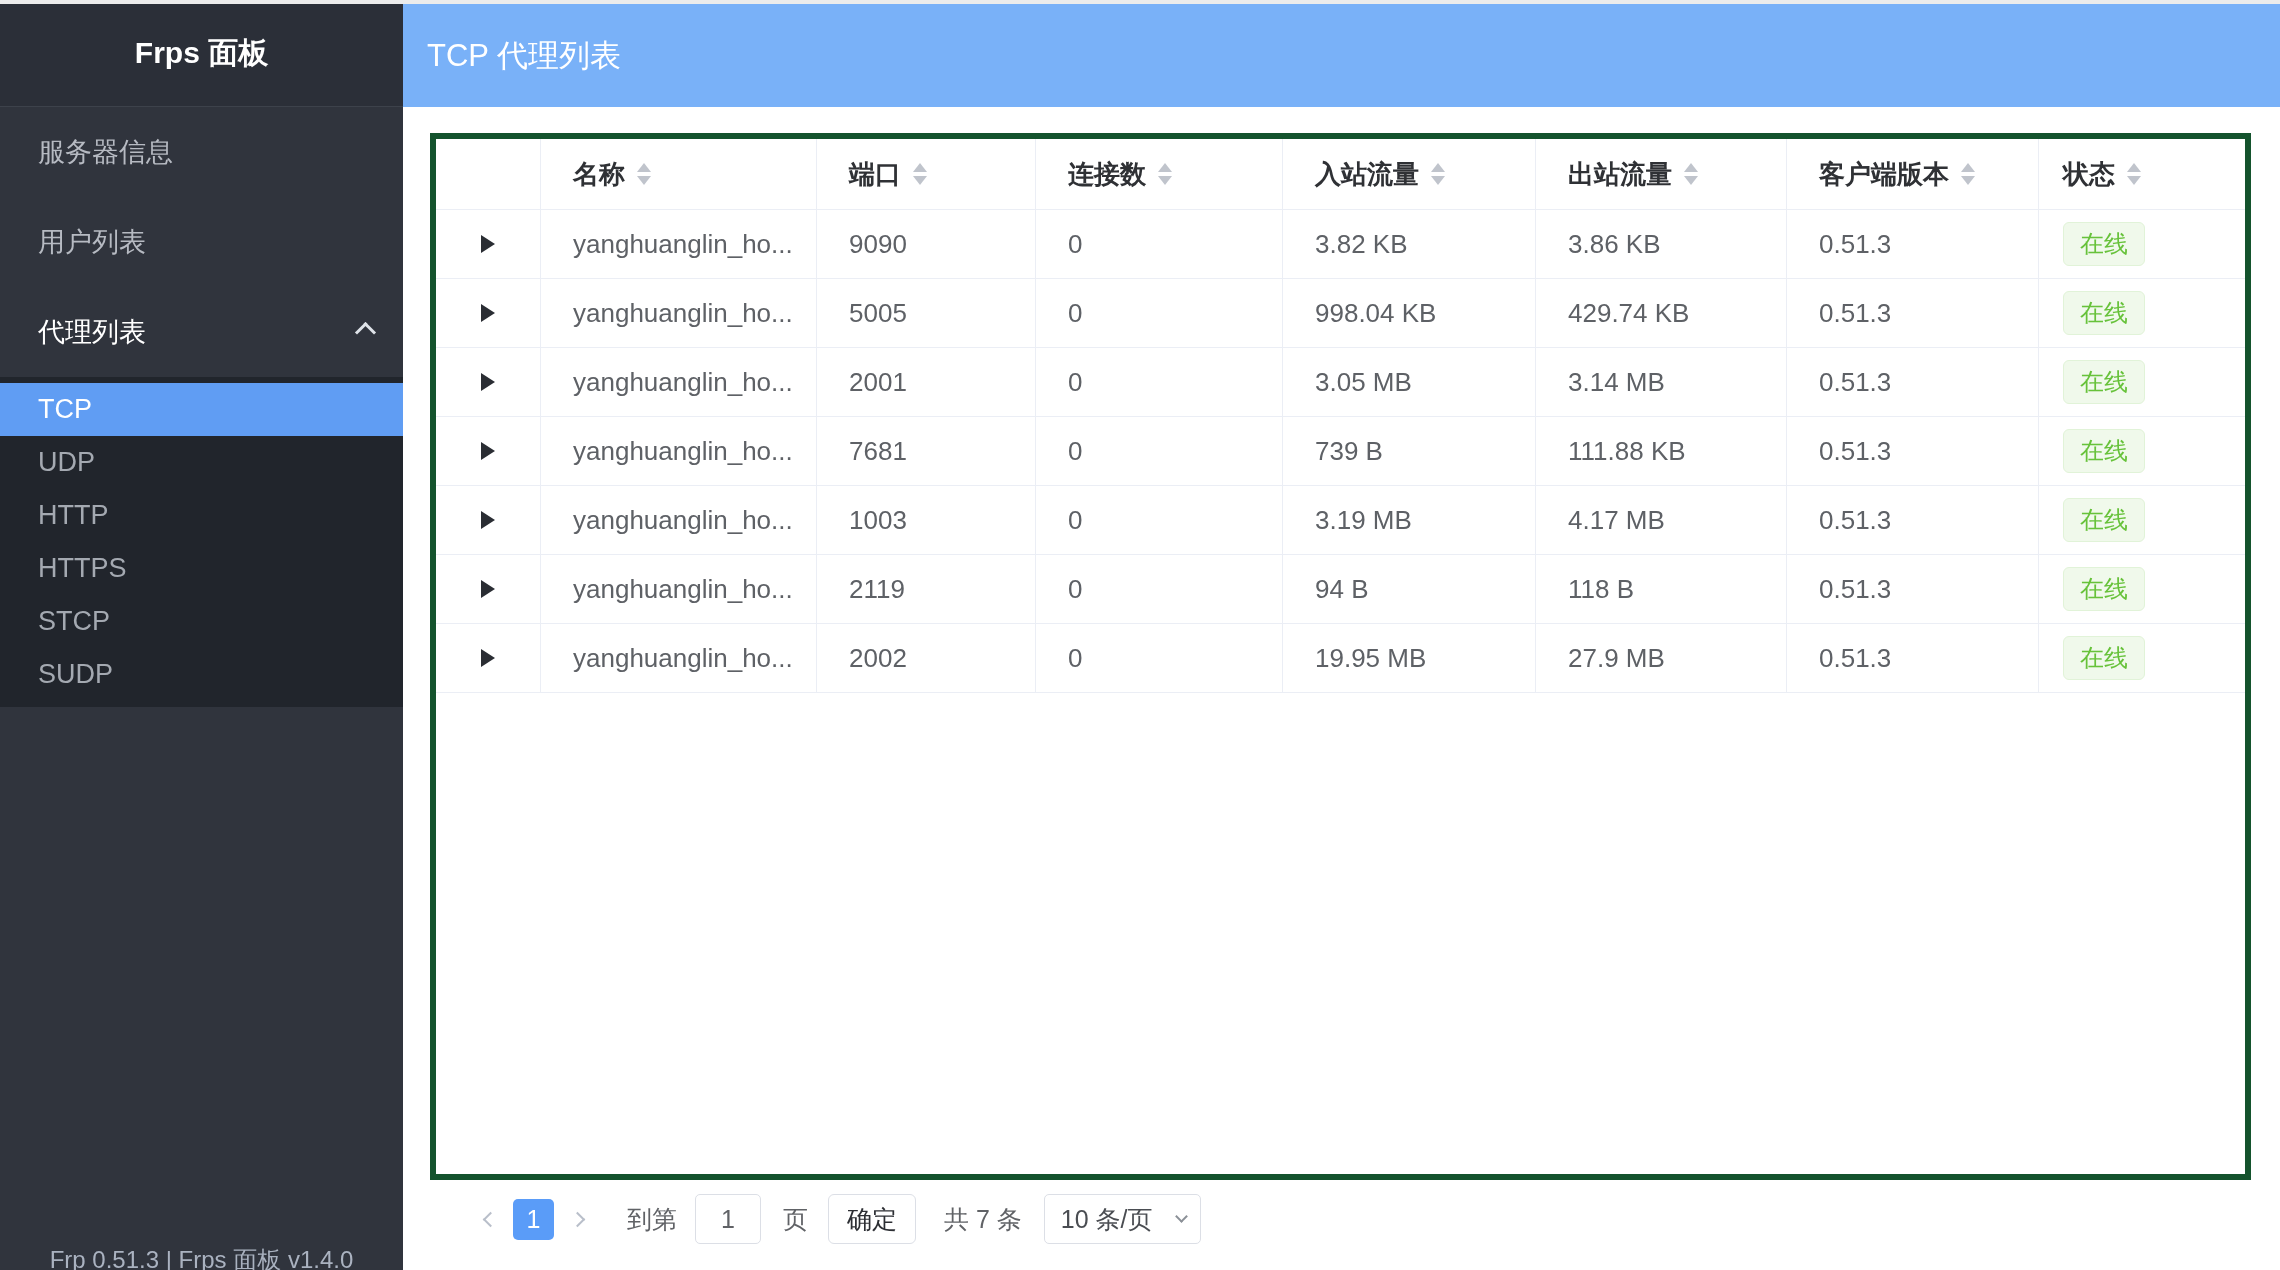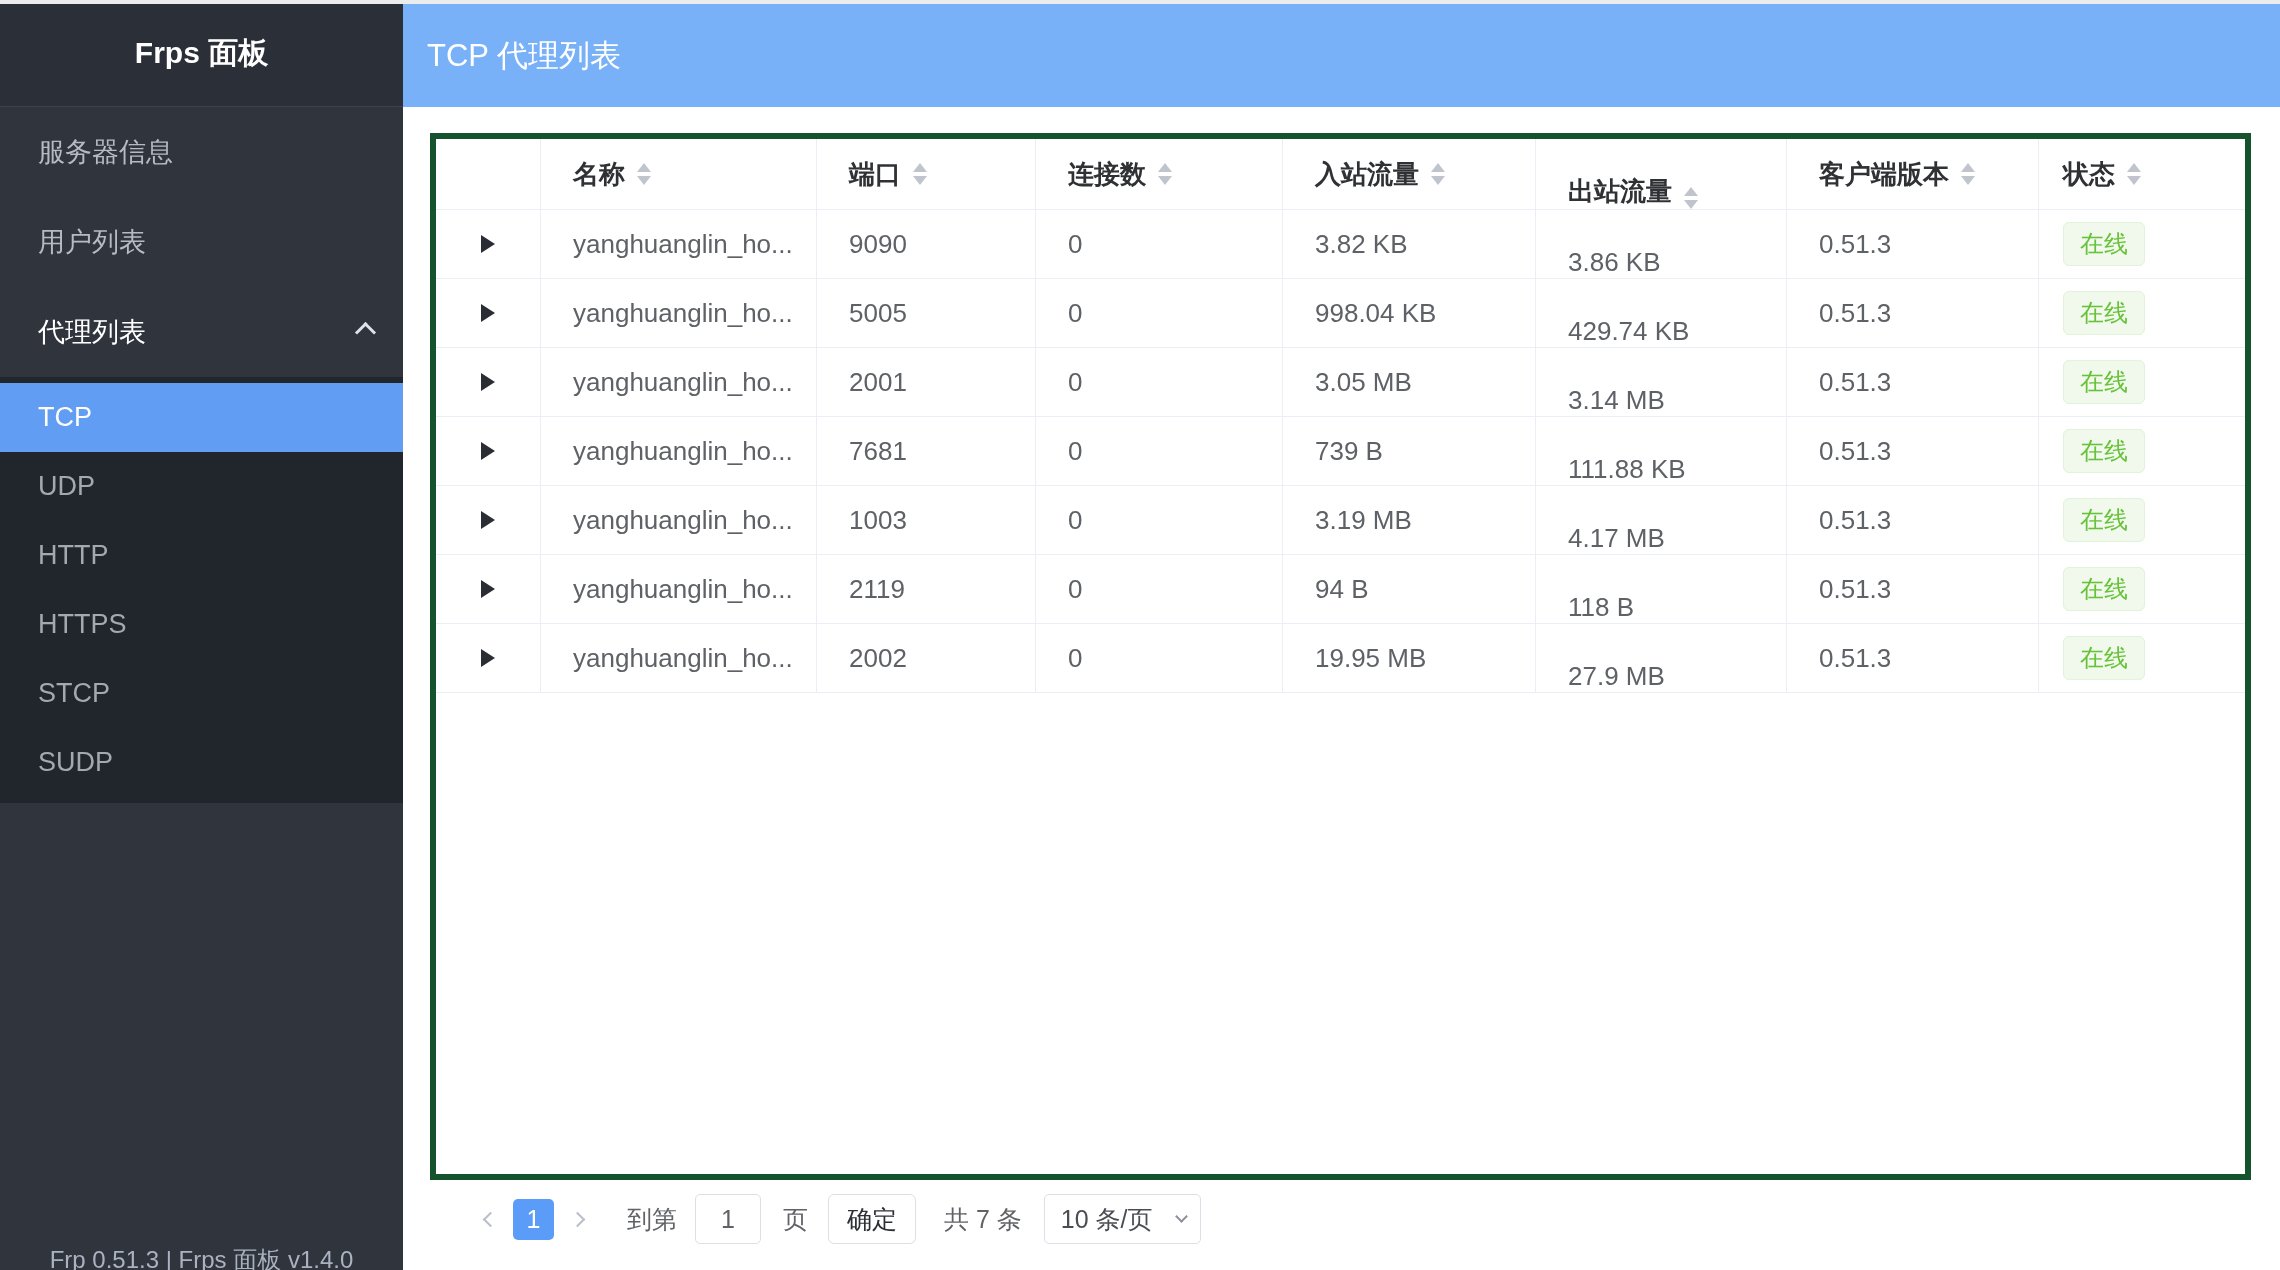--- a/index.html
+++ b/index.html
@@ -13,21 +13,21 @@
   .sidebar { position: relative; width: 403px; min-width: 403px; height: 1270px;
     background: #30343d; color: #b6bac2; }
   .sidebar-title { height: 107px; background: #2b2f38; color: #ffffff;
     font-size: 30px; font-weight: bold; display: flex; align-items: center;
     justify-content: center; border-bottom: 1px solid #3d424b; }
   .menu-item { height: 90px; display: flex; align-items: center;
     padding: 0 30px 0 38px; font-size: 27px; cursor: pointer; }
   .menu-item .label { flex: 1; }
   .menu-item.parent-active { color: #ffffff; gap: 8px; }
   .submenu { background: #21252c; padding: 6px 0; }
-  .submenu-item { height: 69px; display: flex; align-items: center;
+  .submenu-item { height: 53px; display: flex; align-items: center;
     padding-left: 38px; font-size: 27px; color: #a4a9b1; cursor: pointer; }
   .submenu-item.active { background: #609df3; color: #ffffff; }
   .sidebar-footer { position: absolute; bottom: -6px; width: 100%;
     text-align: center; font-size: 24px; color: #aab2c0; white-space: nowrap; }
 
   
   .chev { display: inline-block; width: 14px; height: 14px;
     border-top: 3px solid currentColor; border-right: 3px solid currentColor; }
   .chev.up    { transform: rotate(-45deg); }
   .chev.right { transform: rotate(45deg); }
@@ -51,21 +51,21 @@
   .tbody-row { height: 69px; }
   .cell { display: flex; align-items: center; padding-left: 32px;
     border-right: 1px solid #ebeef5; font-size: 26px; color: #5e6166;
     overflow: hidden; white-space: nowrap; }
   .thead-row .cell { color: #2f3135; font-weight: bold; }
   .col-expand { width: 105px; padding-left: 0; justify-content: center; }
   .col-name   { width: 276px; }
   .col-port   { width: 219px; }
   .col-conn   { width: 247px; }
   .col-in     { width: 253px; }
-  .col-out    { width: 251px; align-items: flex-end; }
+  .col-out    { width: 251px; }
   .col-ver    { width: 252px; }
   .col-status { flex: 1; border-right: none; padding-left: 24px; }
 
   .sort-caret { display: inline-flex; flex-direction: column; margin-left: 12px;
     gap: 4px; }
   .caret-up { width: 0; height: 0; border-left: 7px solid transparent;
     border-right: 7px solid transparent; border-bottom: 9px solid #c0c4cc; }
   .caret-down { width: 0; height: 0; border-left: 7px solid transparent;
     border-right: 7px solid transparent; border-top: 9px solid #c0c4cc; }
 

